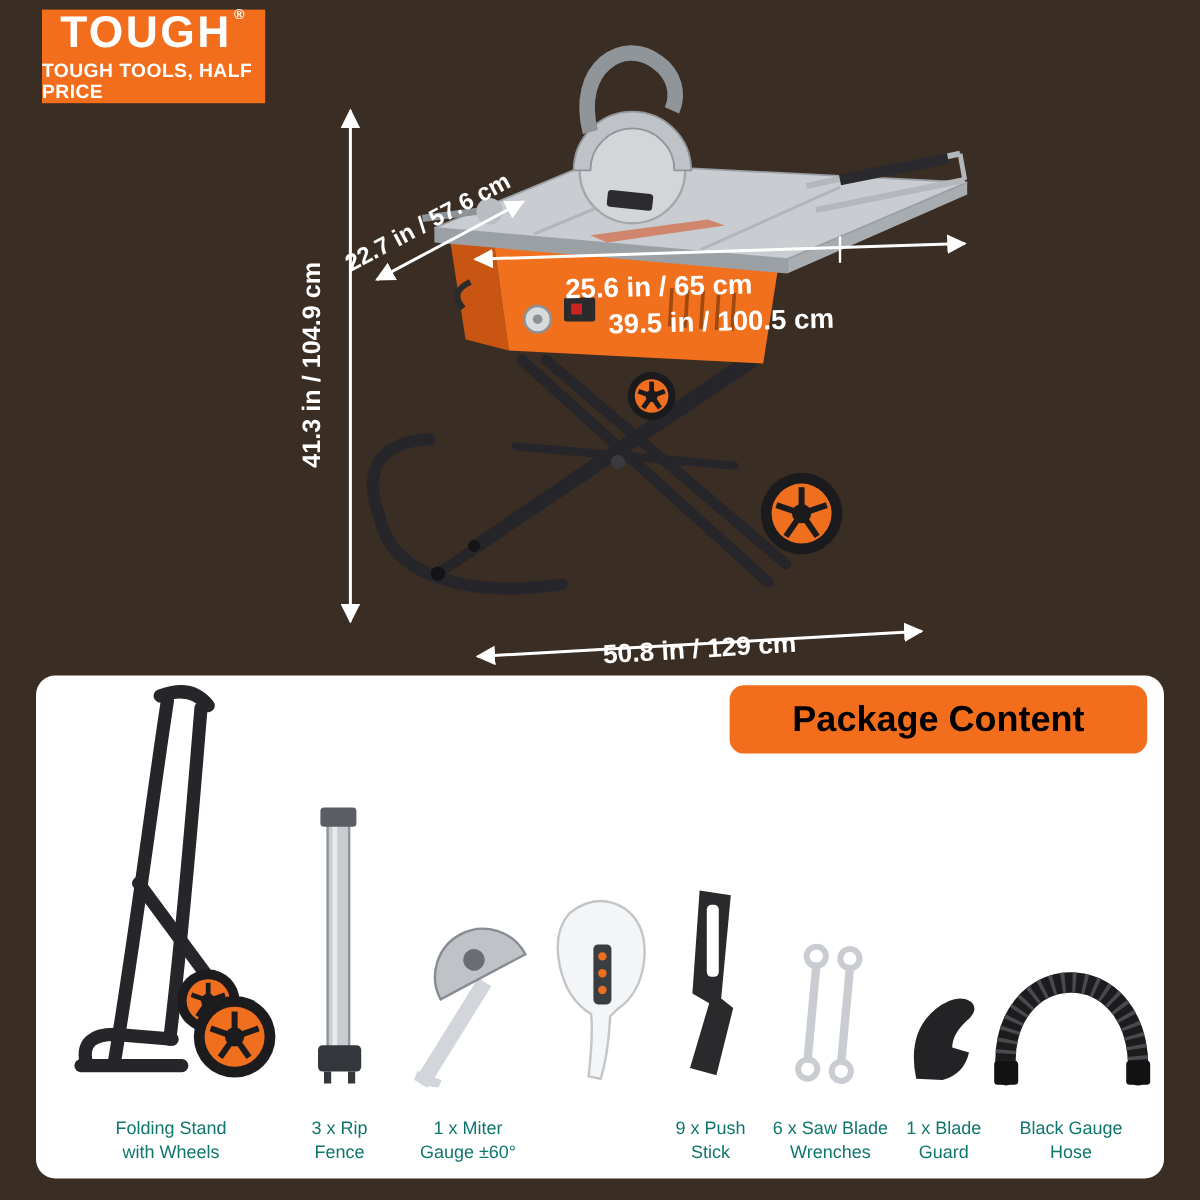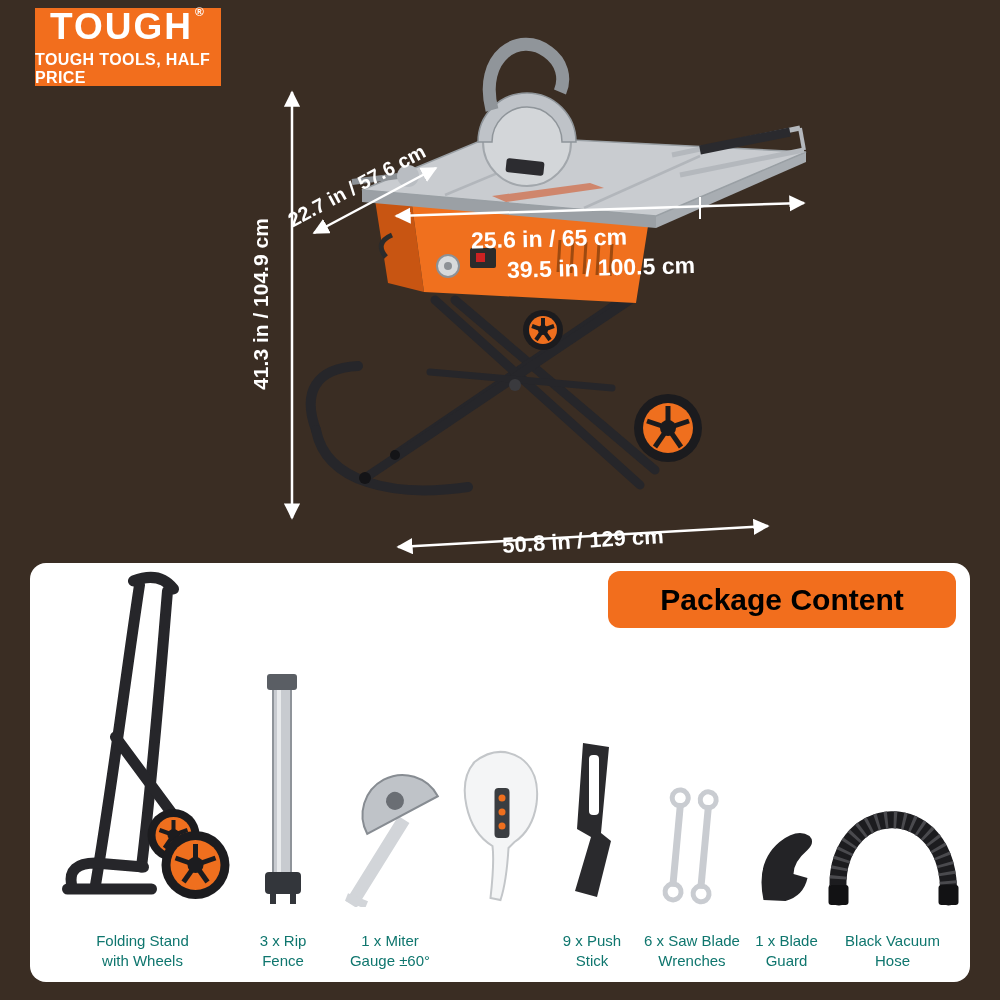--- a/index.html
+++ b/index.html
@@ -295,18 +295,18 @@
 
     <div class="item it-8">
       <div class="icon-wrap">
         <svg width="145" height="160" viewBox="0 0 145 160">
           <path d="M18 150 C8 50 132 44 128 150" stroke="#1c1c1f" stroke-width="17" fill="none" stroke-linecap="round"></path>
           <path d="M18 150 C8 50 132 44 128 150" stroke="#4a4a4e" stroke-width="17" fill="none" stroke-dasharray="3 6"></path>
           <rect x="8" y="138" width="20" height="20" rx="3" fill="#121214"></rect>
           <rect x="118" y="138" width="20" height="20" rx="3" fill="#121214"></rect>
         </svg>
       </div>
-      <div class="label">Black Vacuum
+      <div class="label">Black Gauge
 Hose</div>
     </div>
   </div>
 
 </div>
 
 </body></html>

